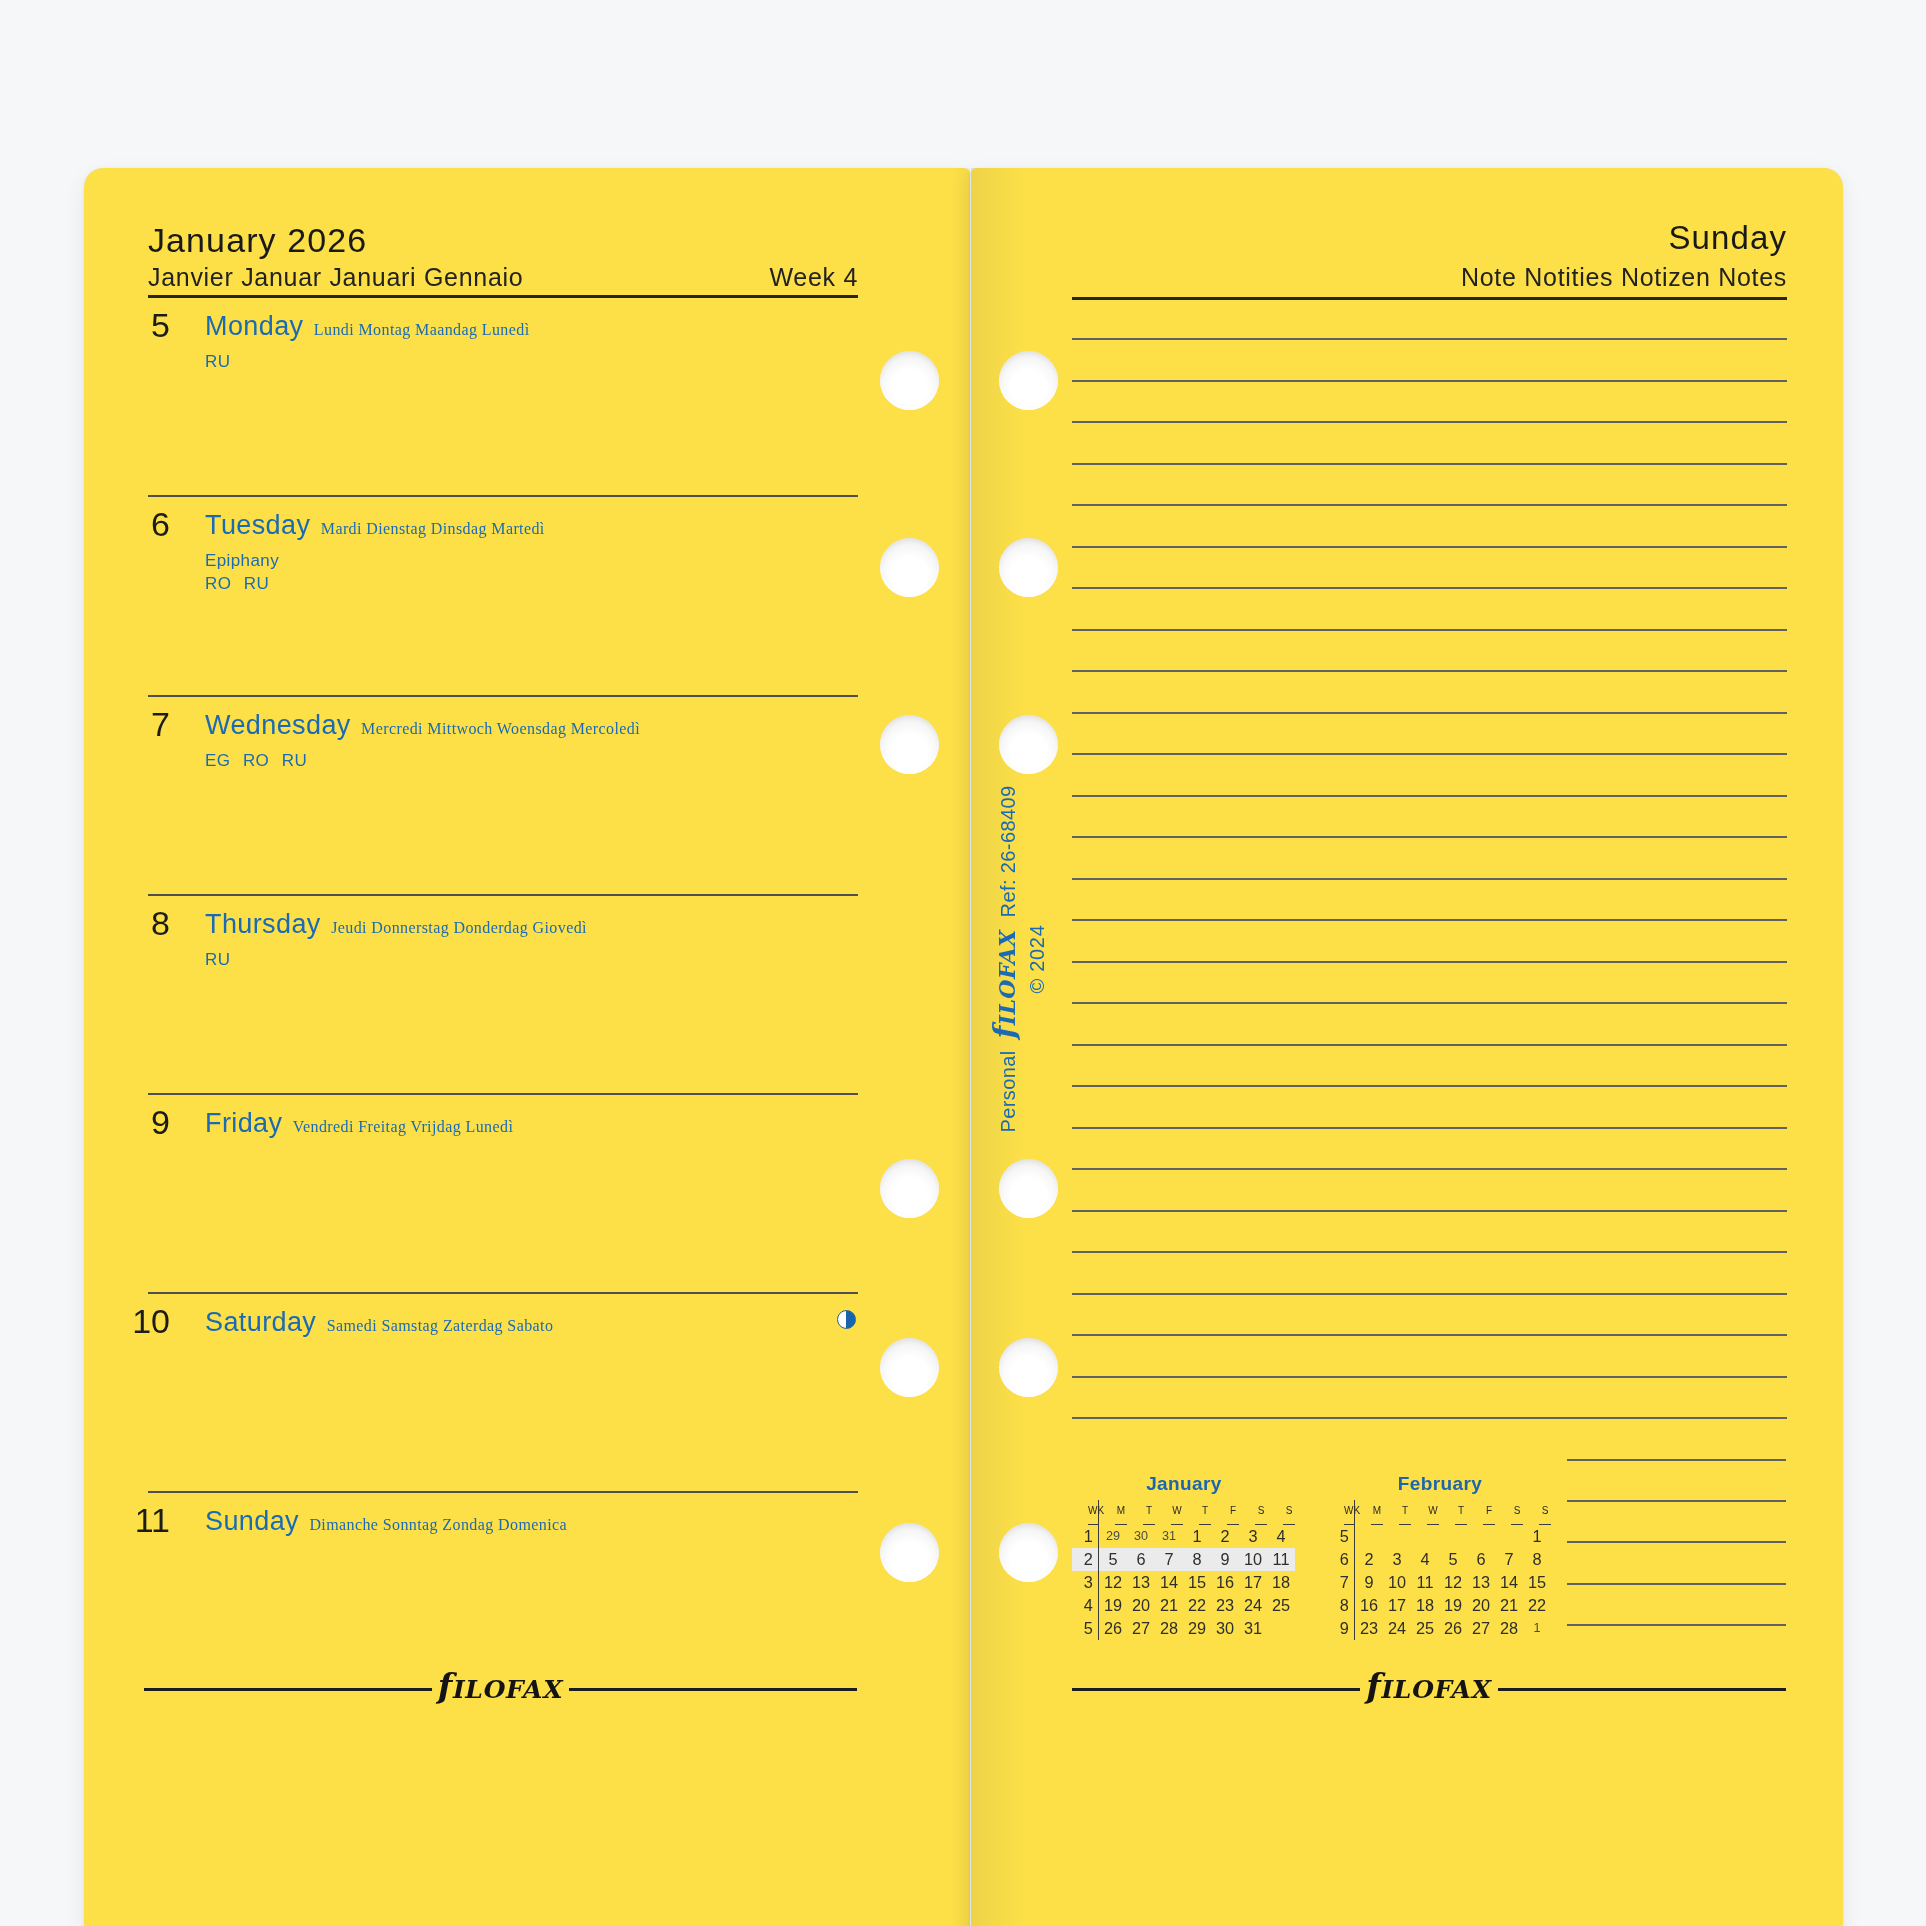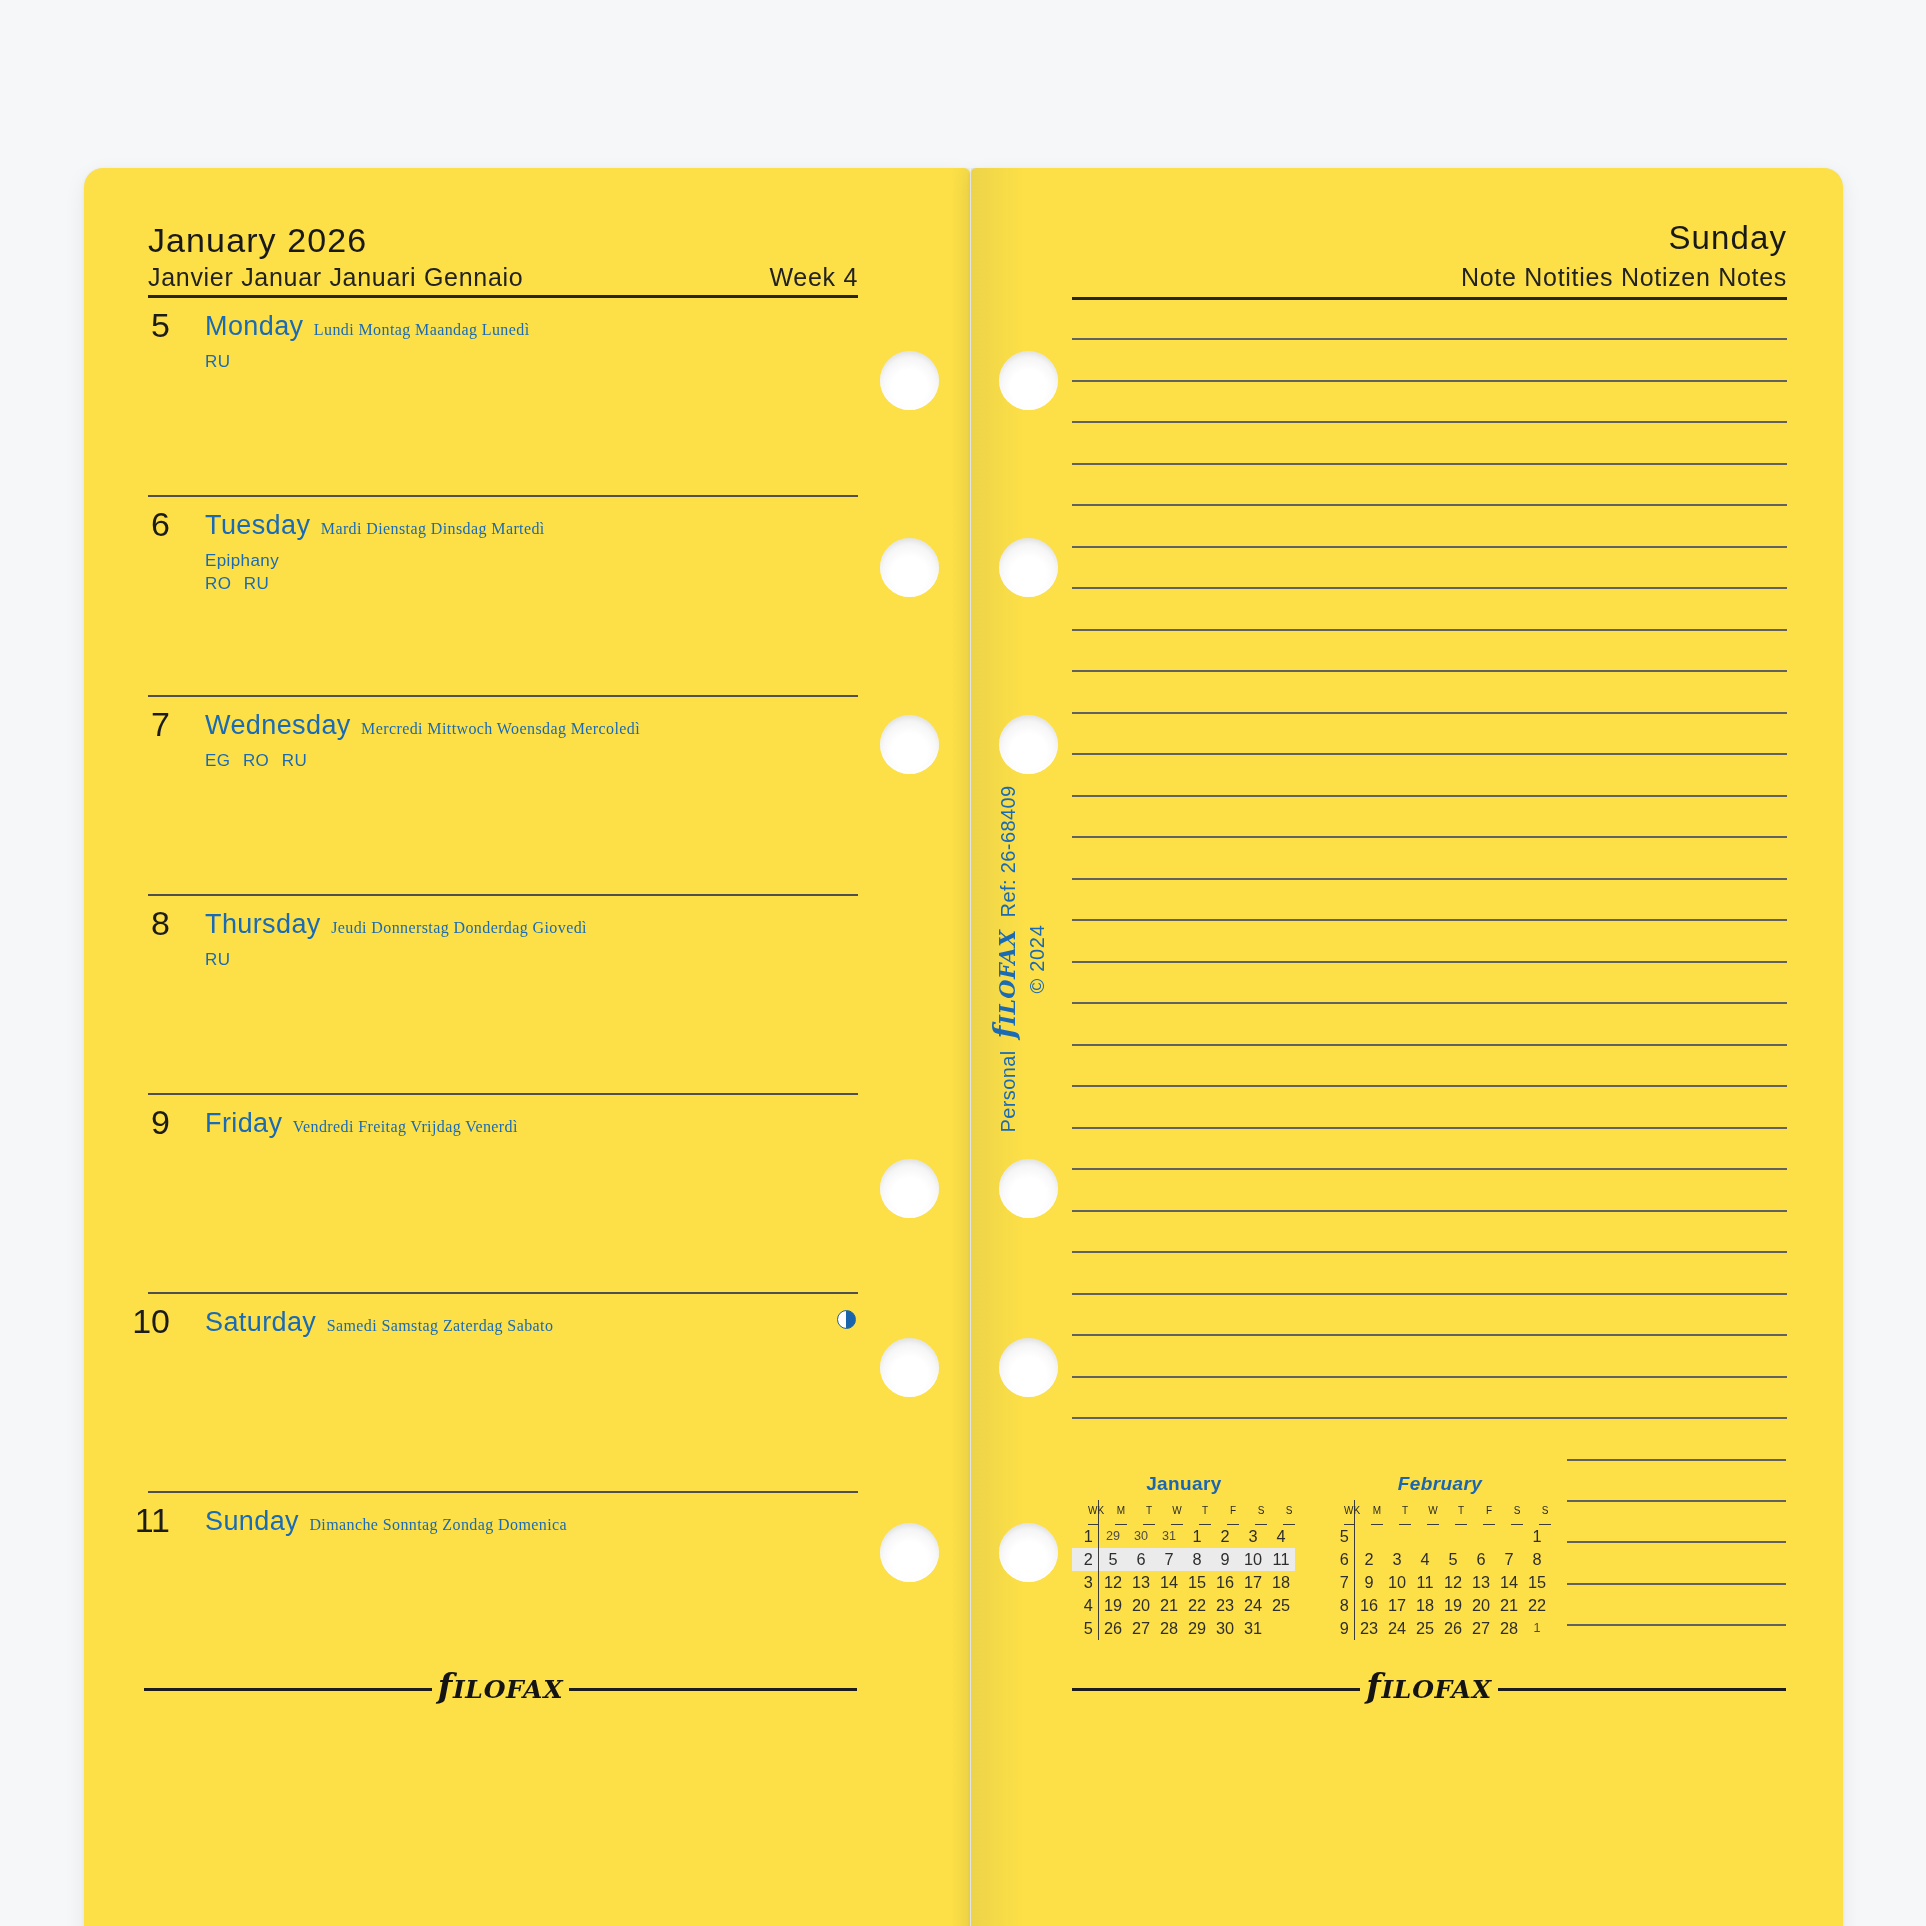--- a/index.html
+++ b/index.html
@@ -121,21 +121,21 @@
       </div>
       <div class="day-divider" style="top: 726px;"></div>
       <div class="day-row" style="top: 729px;">
         <div class="day-num">8</div>
         <div class="day-names"><span class="en">Thursday</span><span class="tr">Jeudi Donnerstag Donderdag Giovedì</span></div>
         <div class="day-sub" style="top: 53px;">RU</div>
       </div>
       <div class="day-divider" style="top: 925px;"></div>
       <div class="day-row" style="top: 928px;">
         <div class="day-num">9</div>
-        <div class="day-names"><span class="en">Friday</span><span class="tr">Vendredi Freitag Vrijdag Venerdì</span></div>
+        <div class="day-names"><span class="en">Friday</span><span class="tr">Vendredi Freitag Vrijdag Lunedì</span></div>
       </div>
       <div class="day-divider" style="top: 1124px;"></div>
       <div class="day-row" style="top: 1127px;">
         <div class="day-num">10</div>
         <div class="day-names"><span class="en">Saturday</span><span class="tr">Samedi Samstag Zaterdag Sabato</span></div>
         <div class="moon"></div>
       </div>
       <div class="day-divider" style="top: 1323px;"></div>
       <div class="day-row" style="top: 1326px;">
         <div class="day-num">11</div>
@@ -248,21 +248,21 @@
         <div class="mc-cell">25</div>
         <div class="mc-cell mc-wk">5</div>
         <div class="mc-cell">26</div>
         <div class="mc-cell">27</div>
         <div class="mc-cell">28</div>
         <div class="mc-cell">29</div>
         <div class="mc-cell">30</div>
         <div class="mc-cell">31</div>
         <div class="mc-cell"></div>
       </div>
-      <div class="mc-title" style="left: 357px; font-style: italic;">February</div>
+      <div class="mc-title" style="left: 357px;">February</div>
       <div class="mc-grid" style="left: 357px;">
         <div class="mc-cell mc-hdr mc-wk">WK</div>
         <div class="mc-cell mc-hdr">M</div>
         <div class="mc-cell mc-hdr">T</div>
         <div class="mc-cell mc-hdr">W</div>
         <div class="mc-cell mc-hdr">T</div>
         <div class="mc-cell mc-hdr">F</div>
         <div class="mc-cell mc-hdr">S</div>
         <div class="mc-cell mc-hdr">S</div>
         <div class="mc-cell mc-wk">5</div>

